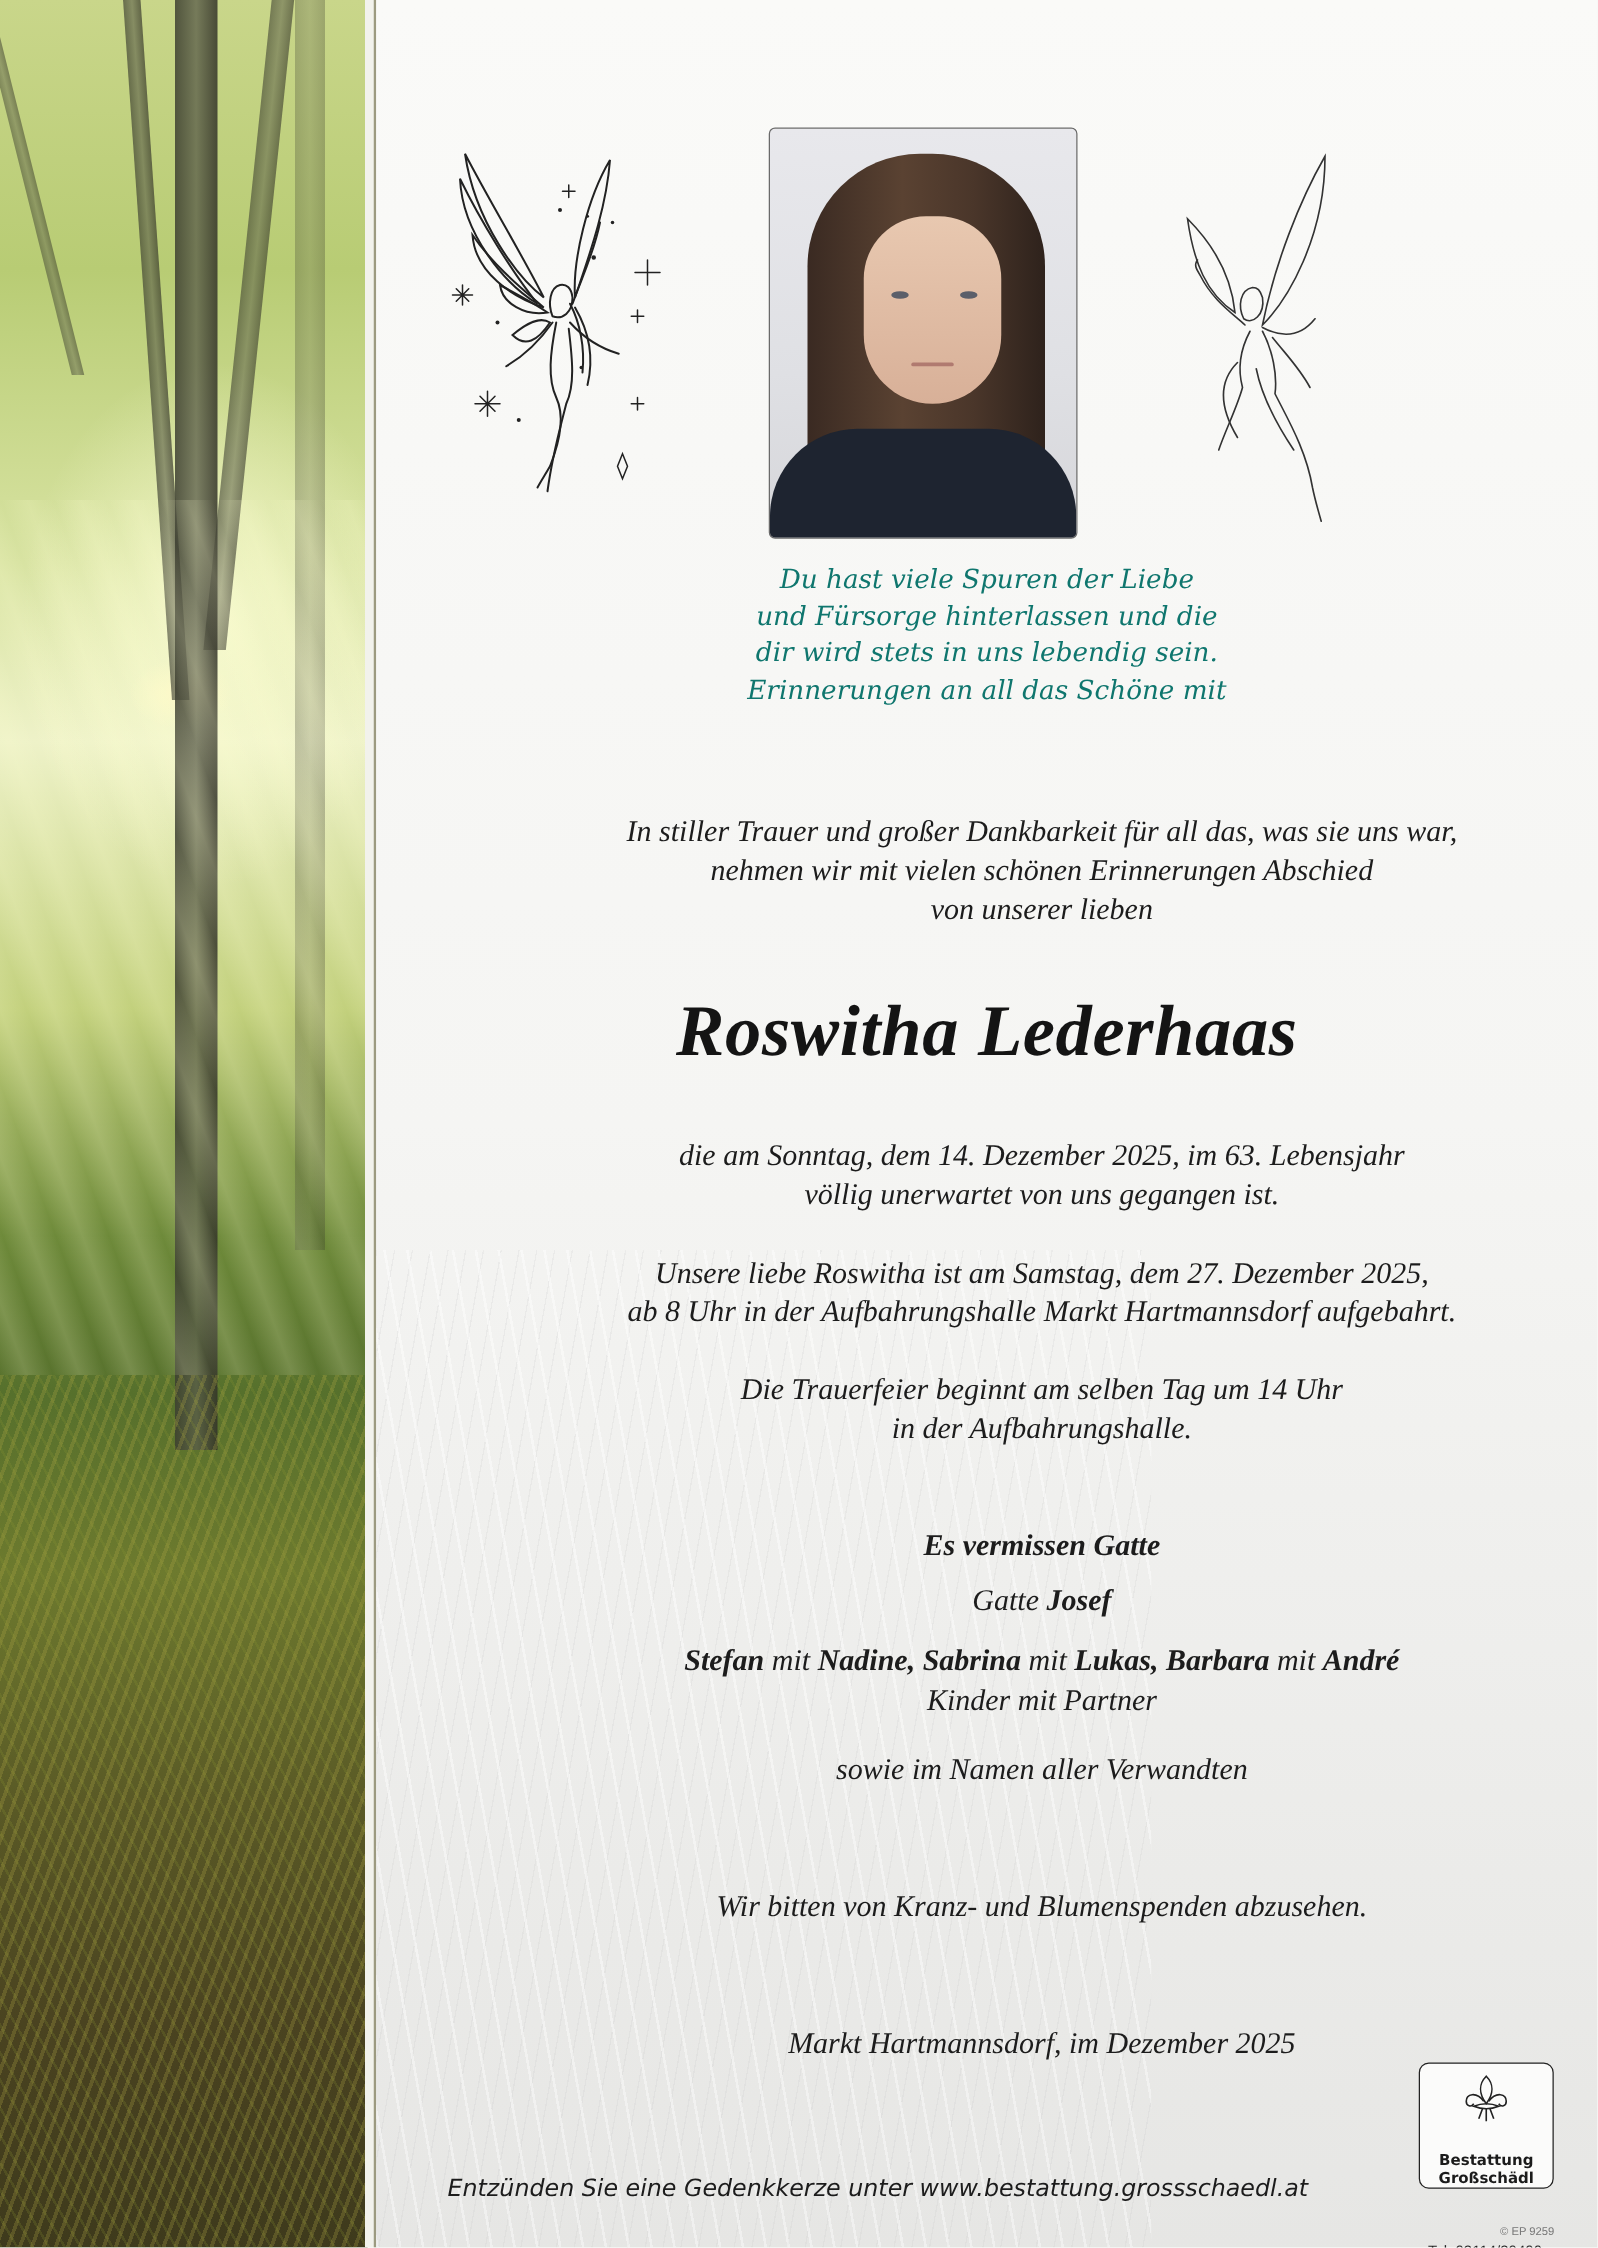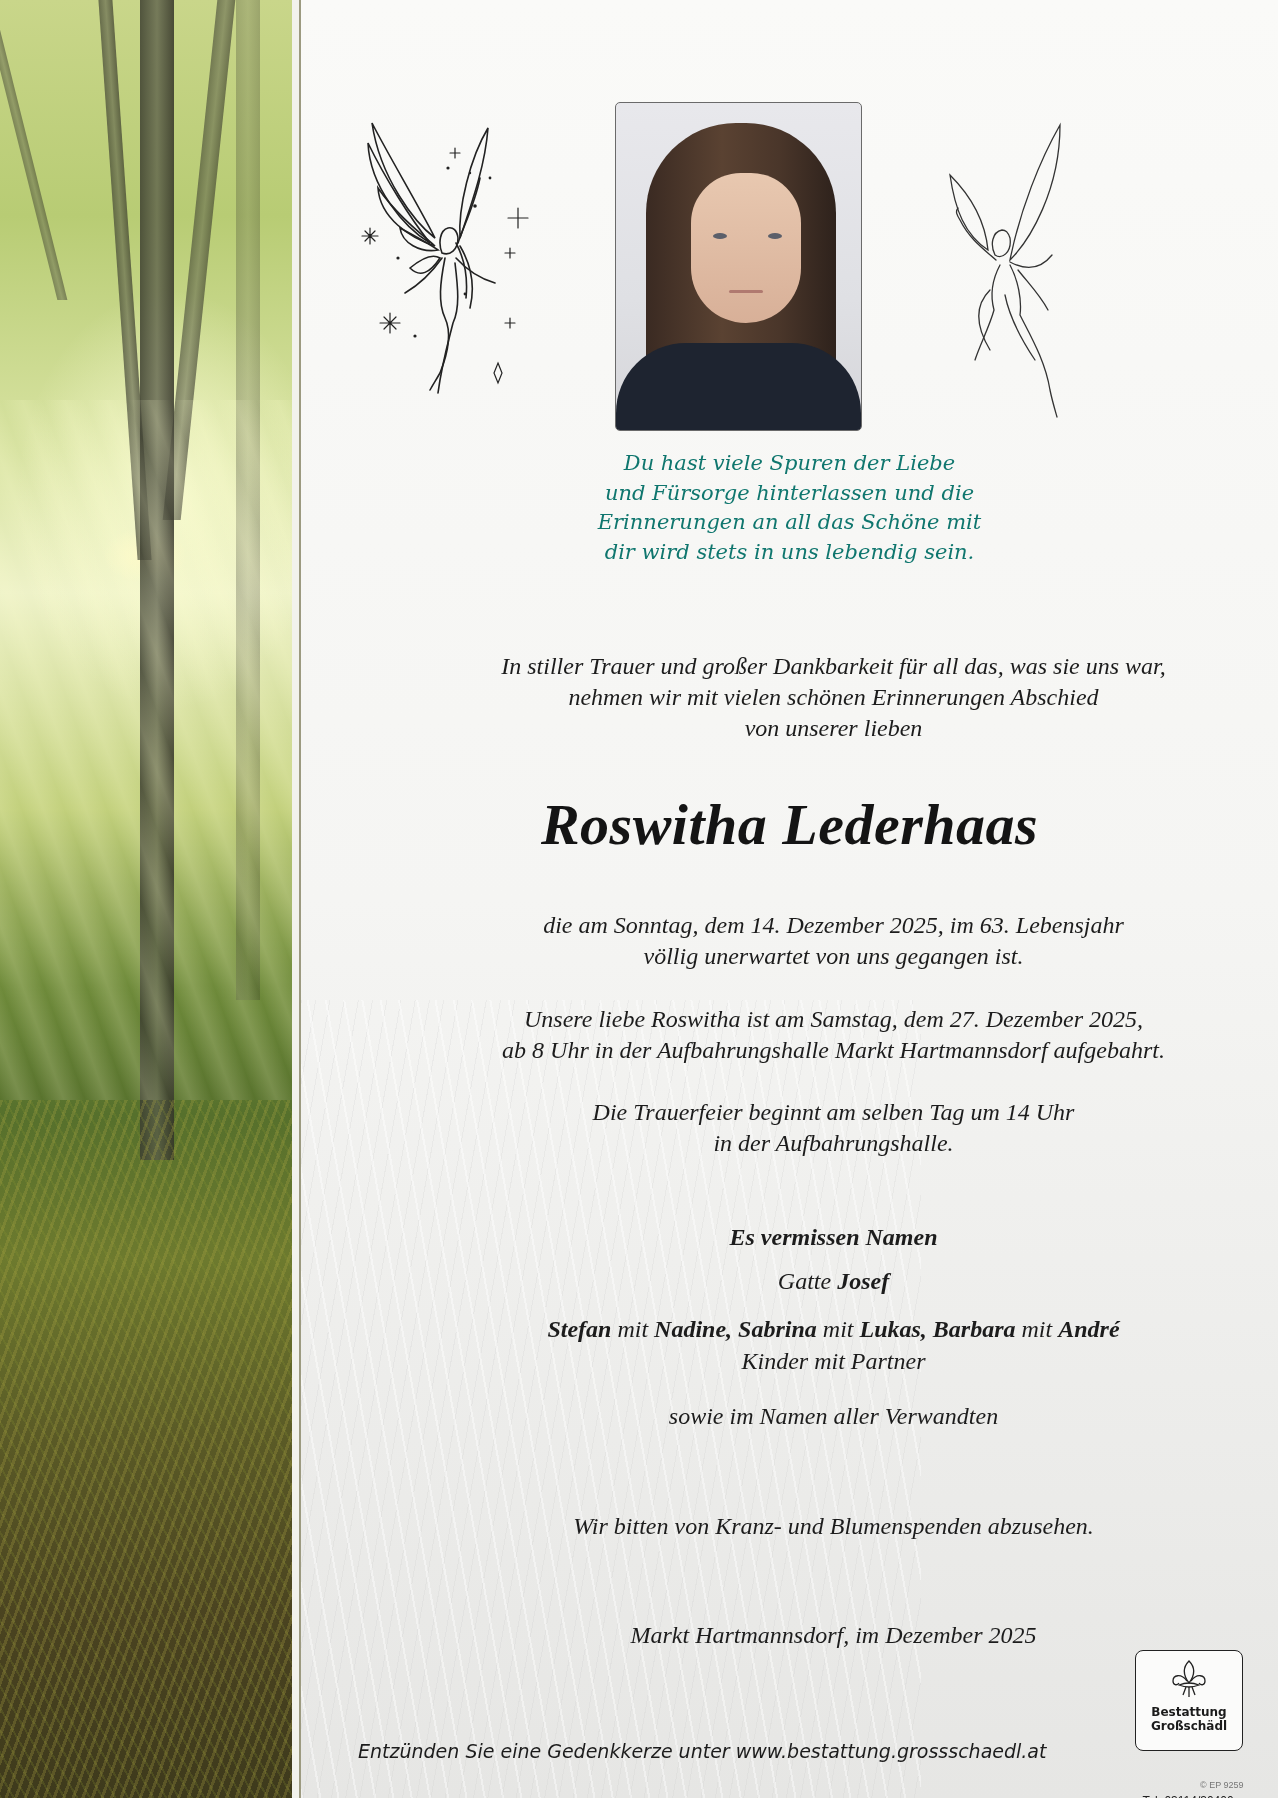--- a/index.html
+++ b/index.html
@@ -79,21 +79,21 @@
     .footer-line {
       font-family: "DejaVu Sans", sans-serif; font-style: italic; font-size: 19px; color: #1c1c1c;
     }
 
     .logo {
       position: absolute; left: 1135px; top: 1650px; width: 106px; height: 99px;
       border: 1.5px solid #222; border-radius: 8px; background: #fbfbfa;
       text-align: center; font-family: "DejaVu Sans", sans-serif;
     }
     .logo .lily { display: block; margin: 8px auto 0; width: 40px; height: 40px; }
-    .logo .brand { font-weight: bold; font-size: 12px; line-height: 14px; color: #1b1b1b; margin-top: 6px; }
+    .logo .brand { font-weight: bold; font-size: 12px; line-height: 14px; color: #1b1b1b; margin-top: 22px; }
     .tel { position: absolute; left: 1125px; top: 1794px; width: 126px; text-align: center; font-family: "Liberation Sans", sans-serif; font-size: 12px; color: #222; }
     .ep { position: absolute; left: 1200px; top: 1780px; font-family: "Liberation Sans", sans-serif; font-size: 9px; color: #777; }
   </style>
 </head>
 <body>
 
 <div class="forest">
   <div class="trunk t5"></div>
   <div class="trunk t2"></div>
   <div class="trunk t3"></div>
@@ -161,22 +161,22 @@
   <path d="M70 145 C62 160 60 175 64 190 C60 205 50 225 45 240"></path>
   <path d="M80 145 C88 160 92 180 90 195 C100 215 115 240 120 270 C122 280 125 290 127 297"></path>
   <path d="M75 175 C80 200 95 225 105 240"></path>
   <path d="M60 170 C45 185 45 205 60 230"></path>
   <path d="M88 150 C100 165 110 175 118 190"></path>
 </svg>
 
 <div class="txt script" style="top:449px;">
   <div>Du hast viele Spuren der Liebe</div>
   <div>und Fürsorge hinterlassen und die</div>
+  <div>dir wird stets in uns lebendig sein.</div>
   <div>Erinnerungen an all das Schöne mit</div>
-  <div>dir wird stets in uns lebendig sein.</div>
 </div>
 
 <div class="txt body-i" style="top:651px;">
   <div>In stiller Trauer und großer Dankbarkeit für all das, was sie uns war,</div>
   <div>nehmen wir mit vielen schönen Erinnerungen Abschied</div>
   <div>von unserer lieben</div>
 </div>
 
 <div class="txt name" style="top:793px;">Roswitha Lederhaas</div>
 
@@ -189,21 +189,21 @@
   <div>Unsere liebe Roswitha ist am Samstag, dem 27. Dezember 2025,</div>
   <div>ab 8 Uhr in der Aufbahrungshalle Markt Hartmannsdorf aufgebahrt.</div>
 </div>
 
 <div class="txt body-i" style="top:1097px;">
   <div>Die Trauerfeier beginnt am selben Tag um 14 Uhr</div>
   <div>in der Aufbahrungshalle.</div>
 </div>
 
 <div class="txt body-i" style="top:1222px;">
-  <span class="bold-i">Es vermissen Namen</span>
+  <span class="bold-i">Es vermissen Gatte</span>
 </div>
 <div class="txt body-i" style="top:1266px;">
   <span>Gatte</span>
   <span class="bold-i">Josef</span>
 </div>
 <div class="txt body-i" style="top:1314px;">
   <span class="bold-i">Stefan</span>
   <span>mit</span>
   <span class="bold-i">Nadine,</span>
   <span class="bold-i">Sabrina</span>

